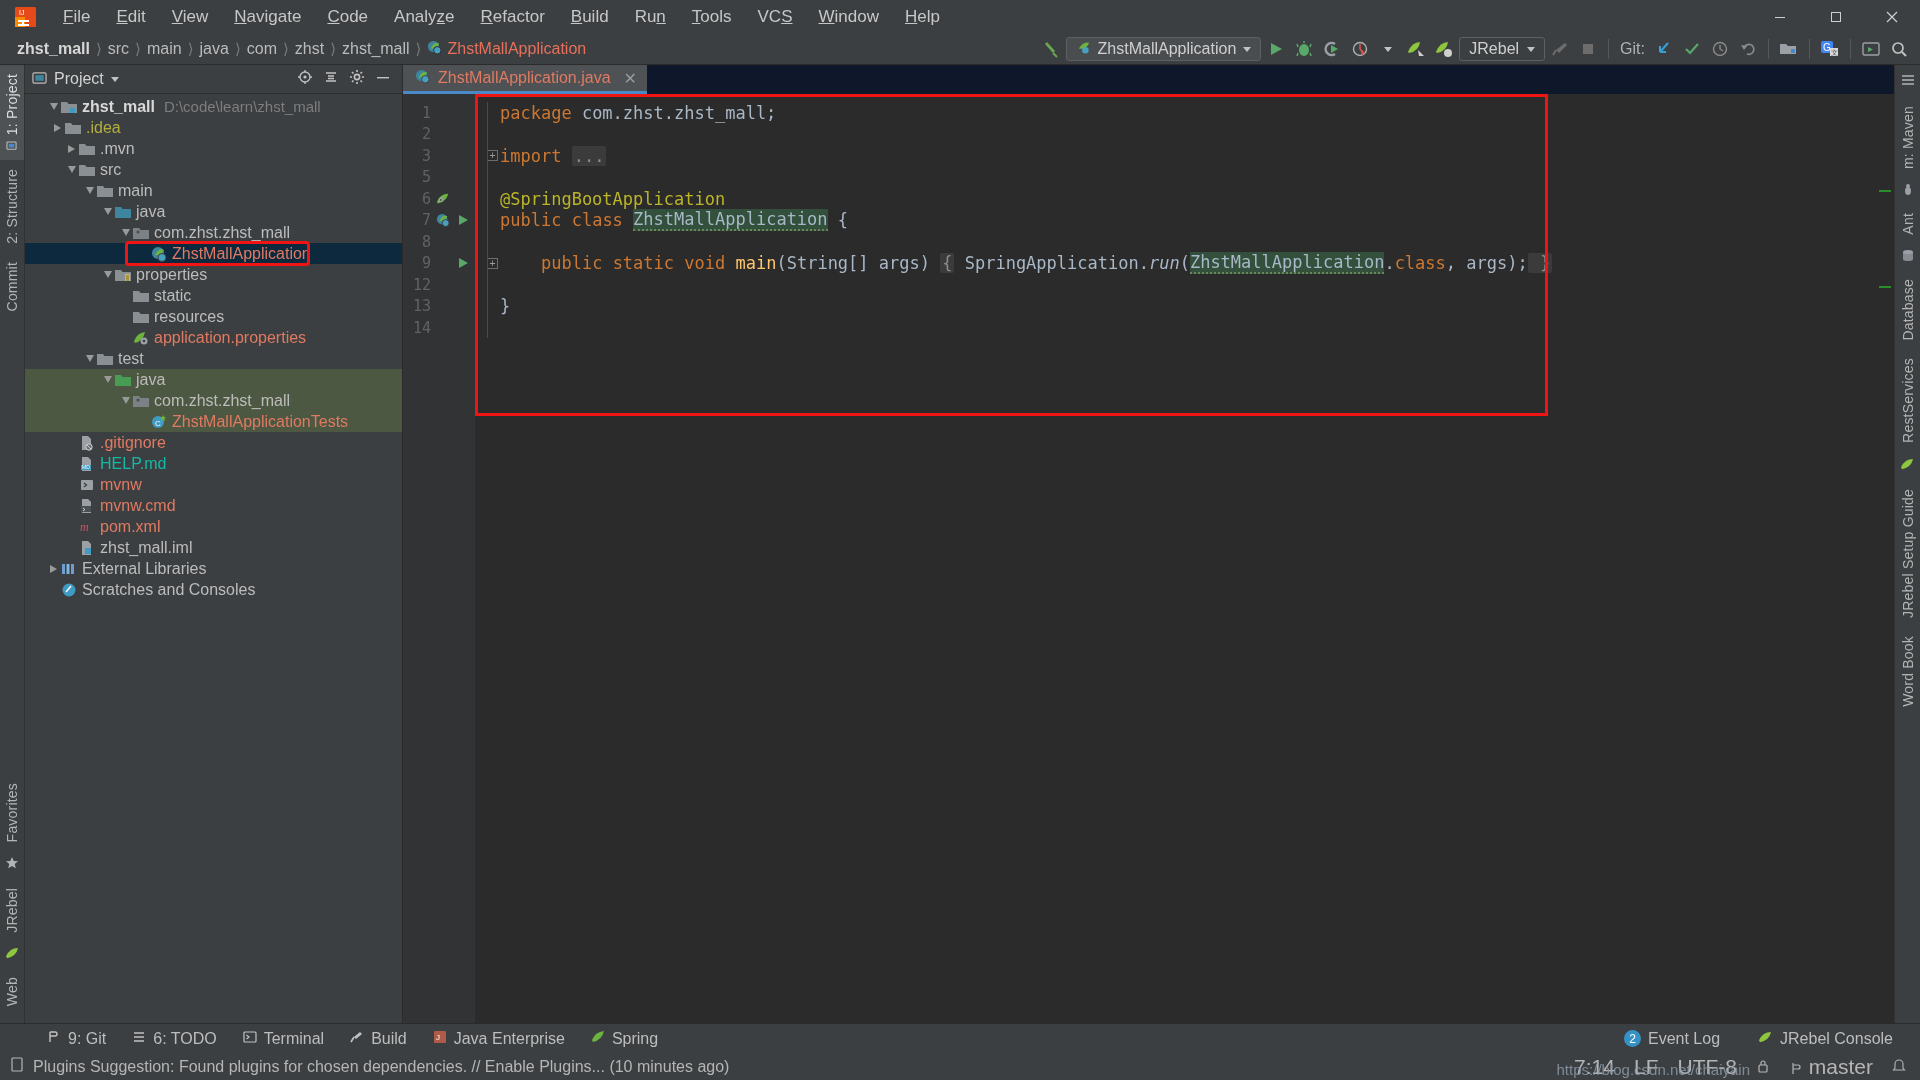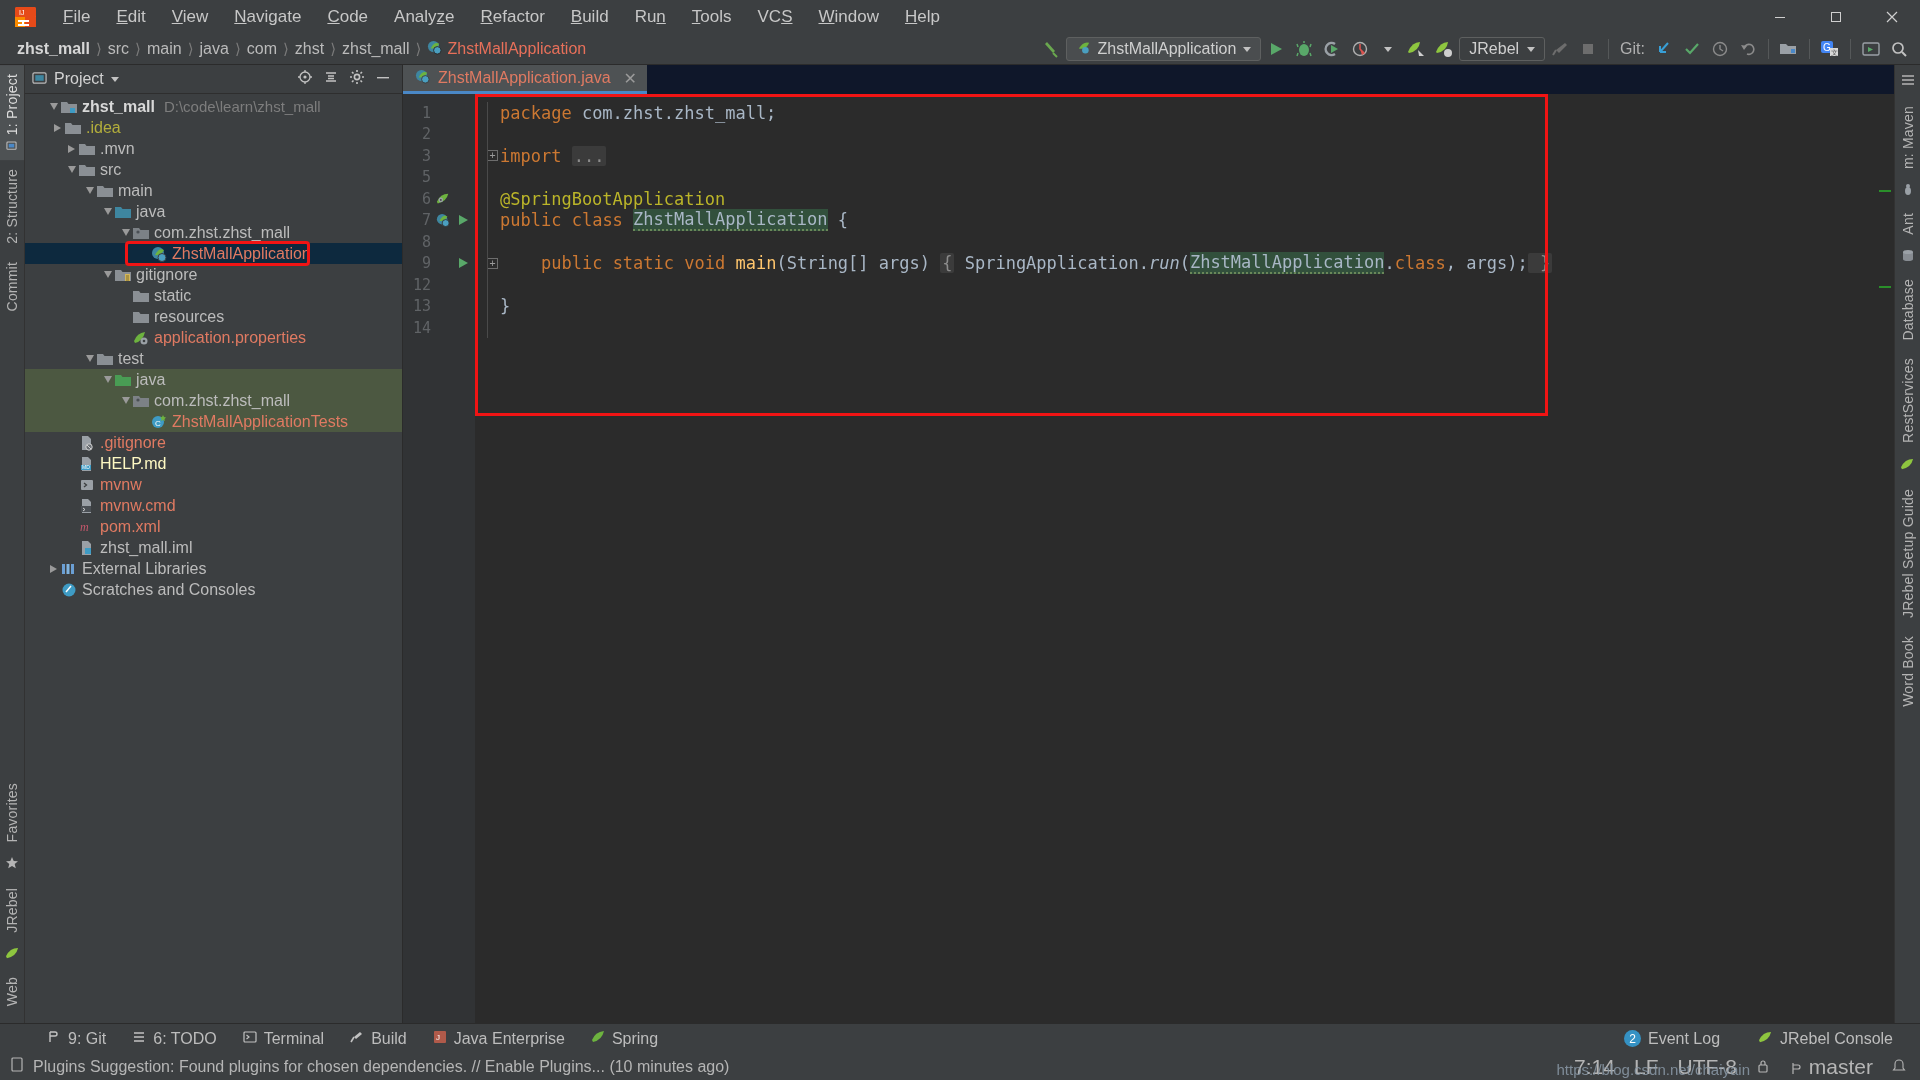--- a/index.html
+++ b/index.html
@@ -98,21 +98,21 @@
   .tnode .arrow {
     width:13px; height:13px; flex:0 0 13px; display:flex; align-items:center; justify-content:center;
   }
   .tnode .ico { width:17px; flex:0 0 17px; display:flex; align-items:center; justify-content:center; margin-right:5px; }
   .tnode .lbl { font-size:16px; color:#bcbcbc; }
   .tnode .sub { font-size:15px; color:#7d7d7d; margin-left:9px; }
   .tnode.sel { background:#0d293e; }
   .tnode.testsrc { background:#4c5841; }
   .lbl.bold { font-weight:bold; color:#d8d8d8; }
   .lbl.red { color:#e07a62; }
-  .lbl.yellow { color:#fef9c3; }
+  .lbl.yellow { color:#14b8a6; }
   .lbl.olive { color:#b3ae3c; }
 
   
   .redbox-tree {
     position:absolute; border:3px solid #f01414; border-radius:4px;
     pointer-events:none;
   }
 
   
   .editor-area { flex:1; display:flex; flex-direction:column; min-width:0; background:#2b2b2b; }
@@ -574,21 +574,21 @@
             <span class="arrow">
               <span class="tri-down"></span>
             </span>
             <span class="ico">
               <svg width="16" height="14" viewBox="0 0 16 14">
                 <path d="M0 2 h6 l1.5 2 H16 v9 H0Z" fill="#8a8f94"></path>
                 <rect x="10" y="6" width="5" height="7" fill="#d4b75a"></rect>
                 <path d="M11 8 h3 M11 10 h3 M11 12 h3" stroke="#6b5a20" stroke-width=".8"></path>
               </svg>
             </span>
-            <span class="lbl ">gitignore</span>
+            <span class="lbl ">properties</span>
           </div>
           <div class="tnode" style="padding-left: 94px;">
             <span class="arrow"></span>
             <span class="ico">
               <svg width="16" height="14" viewBox="0 0 16 14">
                 <path d="M0 2 h6 l1.5 2 H16 v9 H0Z" fill="#8a8f94"></path>
               </svg>
             </span>
             <span class="lbl ">static</span>
           </div>

